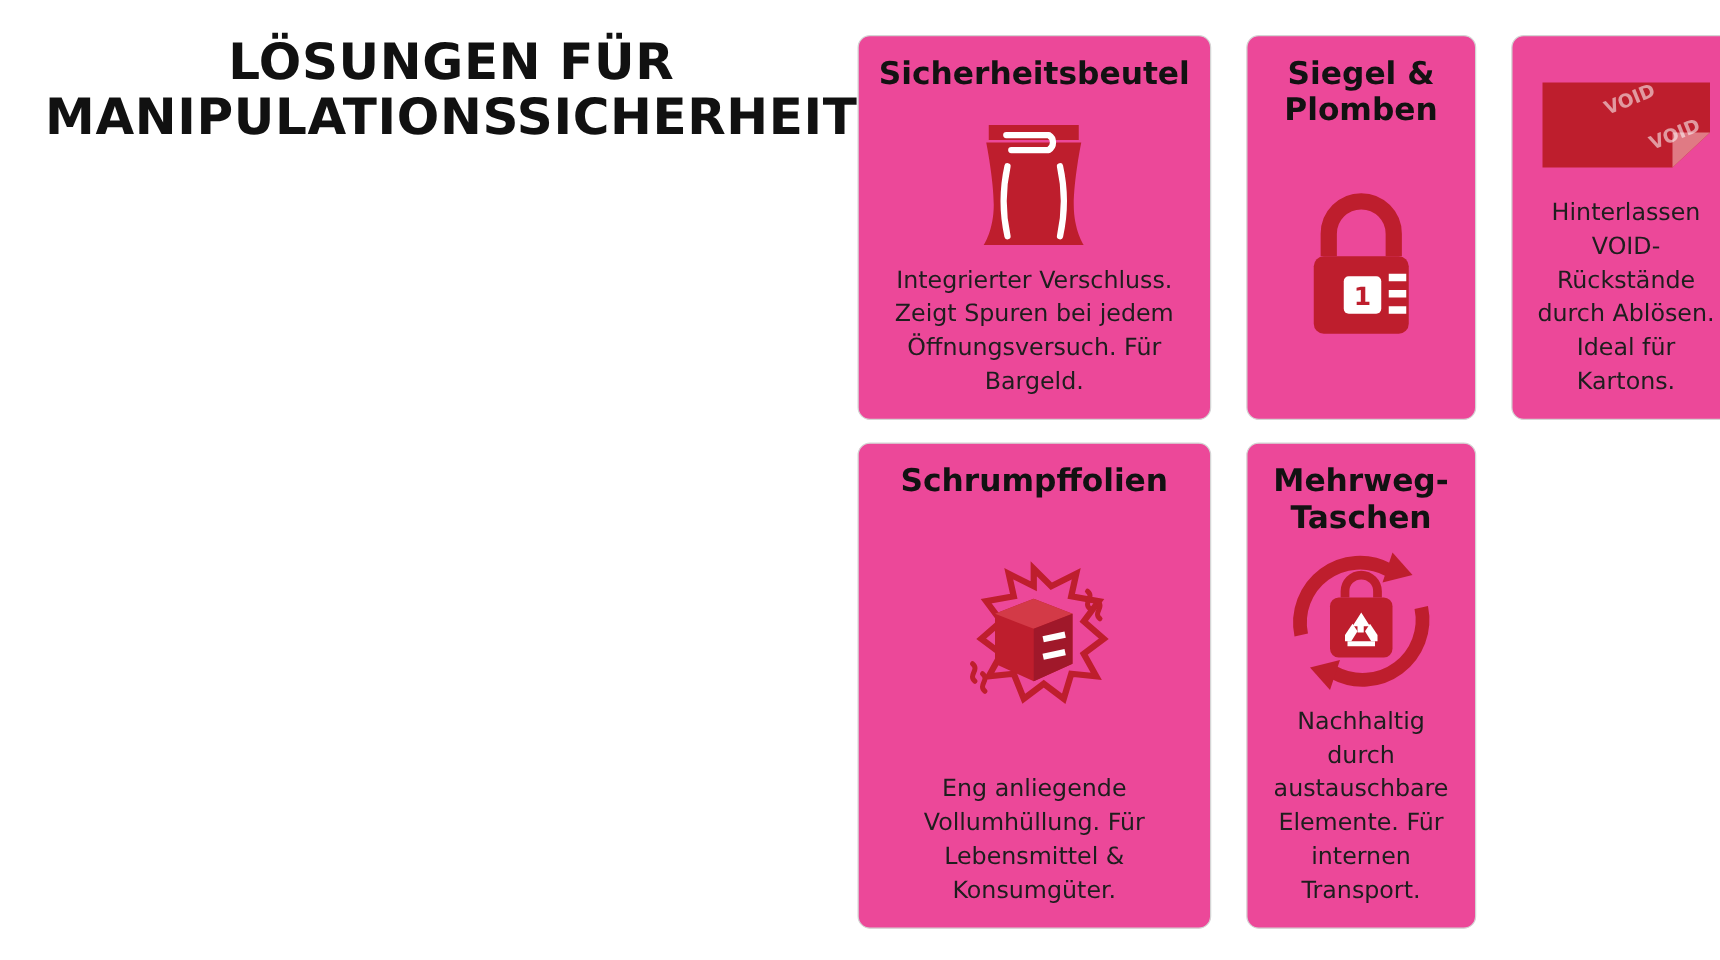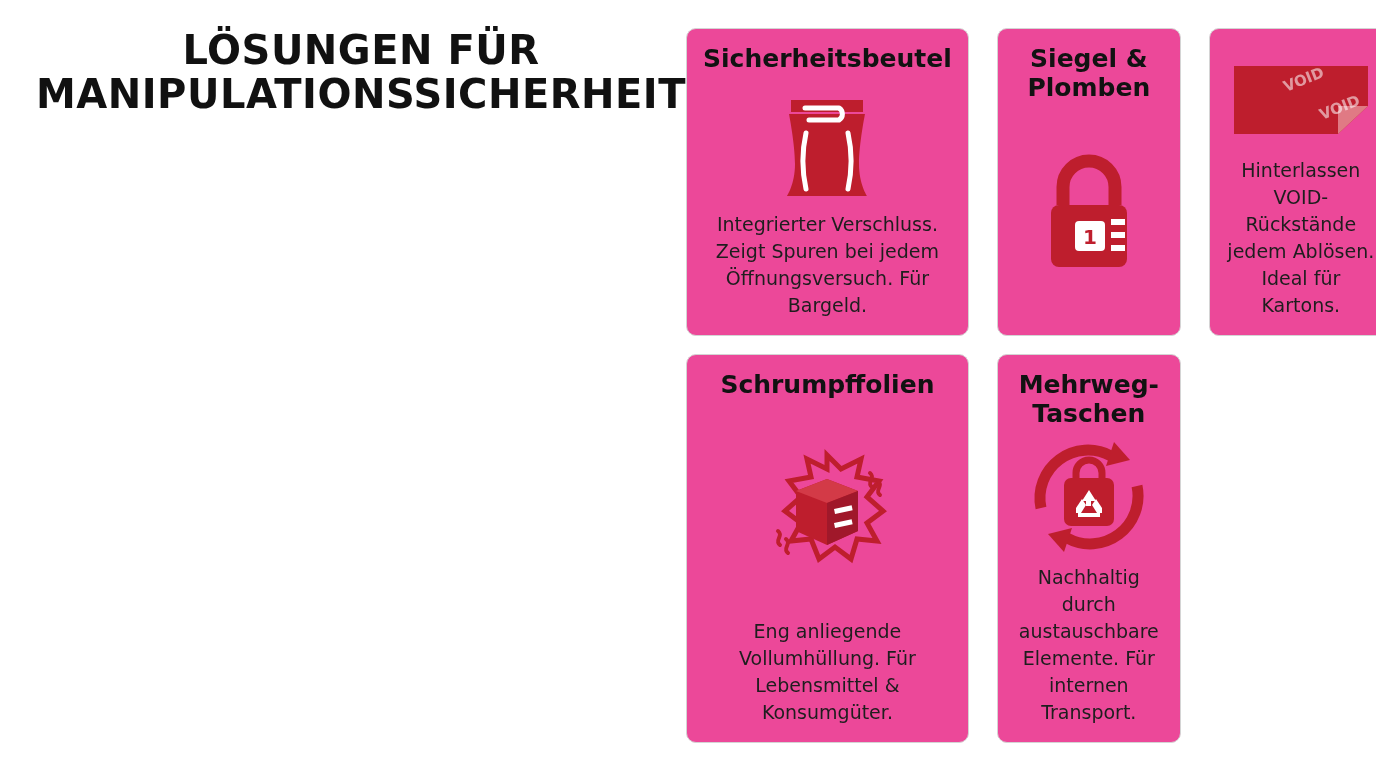--- a/index.html
+++ b/index.html
@@ -126,21 +126,21 @@
       <div class="card-icon">
         <svg width="150" height="100" viewBox="0 0 150 100" aria-hidden="true">
           <path d="M8 18 h134 v40 l-30 28 h-104 z" fill="#BE1E2D"></path>
           <path d="M142 58 l-30 28 v-28 z" fill="#E07A84"></path>
           <g fill="#ffffff" opacity="0.55" font-family="DejaVu Sans, sans-serif" font-size="15" font-weight="bold">
             <text x="60" y="44" transform="rotate(-22 60 44)">VOID</text>
             <text x="96" y="72" transform="rotate(-22 96 72)">VOID</text>
           </g>
         </svg>
       </div>
-      <p class="card-desc">Hinterlassen VOID-Rückstände jedem Ablösen. Ideal für Kartons.</p>
+      <p class="card-desc">Hinterlassen VOID-Rückstände durch Ablösen. Ideal für Kartons.</p>
     </div>
 
 
     <div class="card">
       <div class="card-title">Schrumpffolien</div>
       <div class="card-icon">
         <svg width="150" height="126" viewBox="0 0 150 126" aria-hidden="true">
           <path d="M75 8 l14 14 l20 -10 l-4 18 l22 4 l-12 16 l16 14 l-16 12 l10 18 l-20 -2 l-6 20 l-16 -12 l-16 12 l-8 -20 l-20 2 l10 -18 l-16 -12 l16 -14 l-12 -16 l22 -4 l-4 -18 l20 10 z" fill="none" stroke="#BE1E2D" stroke-width="5"></path>
           <g>
             <path d="M44 44 l31 -12 l31 12 l0 40 l-31 14 l-31 -14 z" fill="#BE1E2D"></path>

